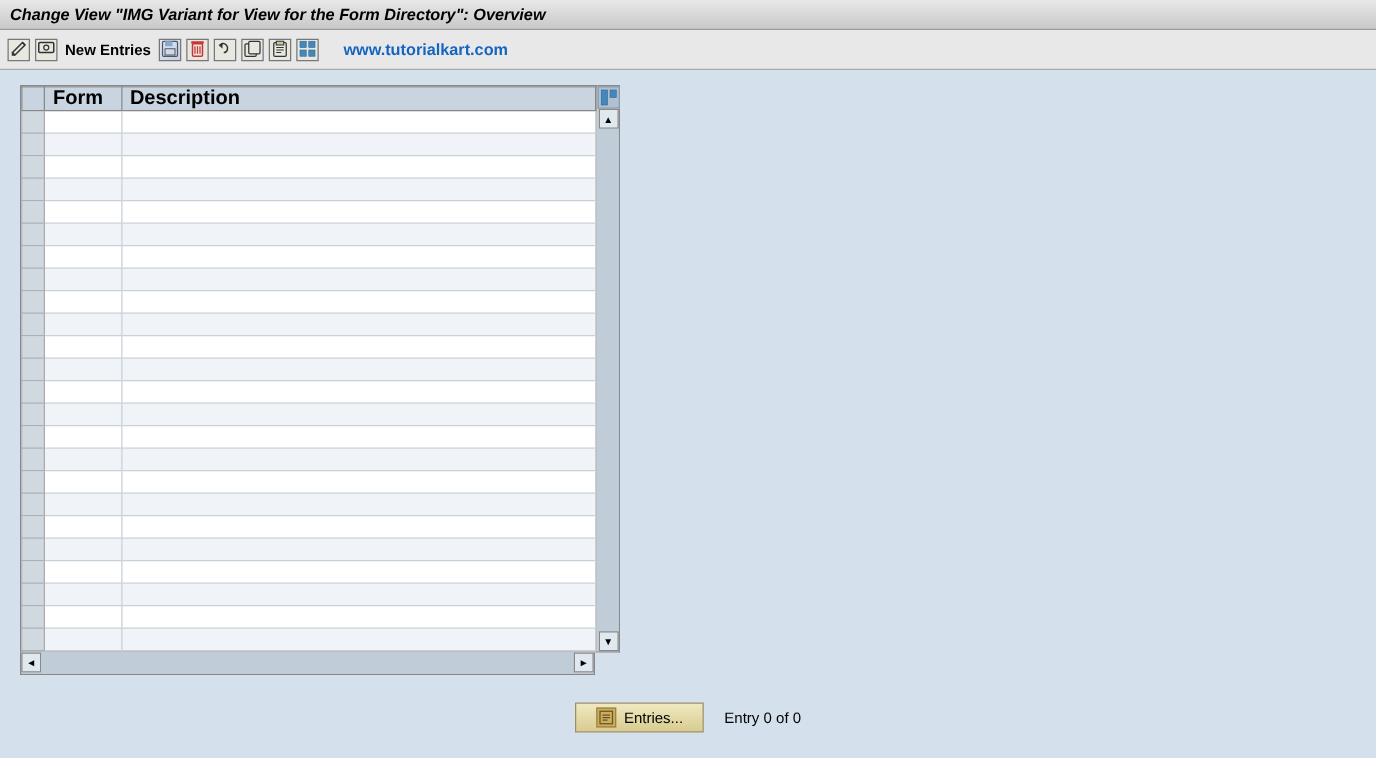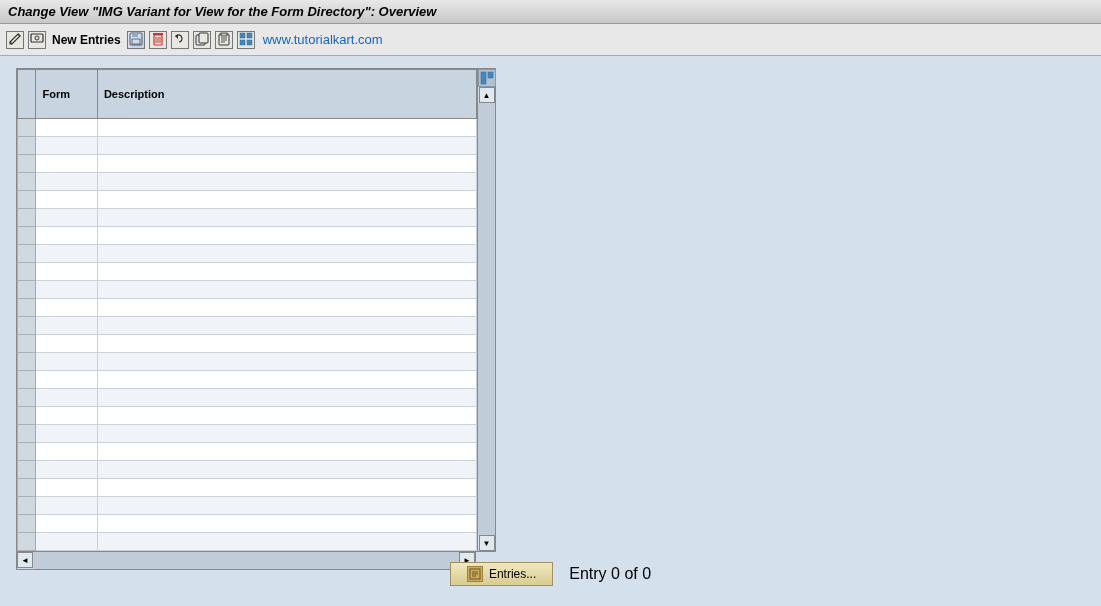--- a/index.html
+++ b/index.html
@@ -43,45 +43,45 @@
     .toolbar-text {
       font-size: 12px;
       font-weight: bold;
       color: #000;
       cursor: pointer;
       padding: 0 2px;
     }
     .toolbar-watermark {
       color: #1565c0;
       font-size: 13px;
-      font-weight: normal;
-      margin-left: 4px;
+      font-weight: bold;
+      margin-left: 16px;
     }
     
     .main-content {
       padding: 12px 16px;
       background: #d4e0ec;
     }
     .table-wrapper {
       border: 1px solid #888;
       background: #fff;
     }
     table {
       border-collapse: collapse;
       width: 460px;
     }
     thead tr {
       background: #c8d4e0;
     }
     thead th {
       border: 1px solid #888;
-      padding: 18px 6px;
+      padding: 0 6px;
       text-align: left;
       font-weight: bold;
-      font-size: 11px;
+      font-size: 16px;
       color: #000;
     }
     thead th.col-form {
       width: 60px;
     }
     thead th.col-desc {
       width: 370px;
     }
     tbody tr {
       height: 18px;
@@ -427,14 +427,14 @@
     <div style="width:16px; height:16px; background:#c8b060; border:1px solid #a08040; display:flex; align-items:center; justify-content:center;">
       <svg width="12" height="12" viewBox="0 0 12 12">
         <rect x="1" y="1" width="10" height="10" fill="none" stroke="#705020" stroke-width="1"></rect>
         <line x1="3" y1="4" x2="9" y2="4" stroke="#705020" stroke-width="1"></line>
         <line x1="3" y1="6" x2="9" y2="6" stroke="#705020" stroke-width="1"></line>
         <line x1="3" y1="8" x2="7" y2="8" stroke="#705020" stroke-width="1"></line>
       </svg>
     </div>
     <span>Entries...</span>
   </div>
-  <span style="font-size:16px; color:#000;">Entry 0 of 0</span>
+  <span style="font-size:12px; color:#000;">Entry 0 of 0</span>
 </div>
 
 </body></html>

